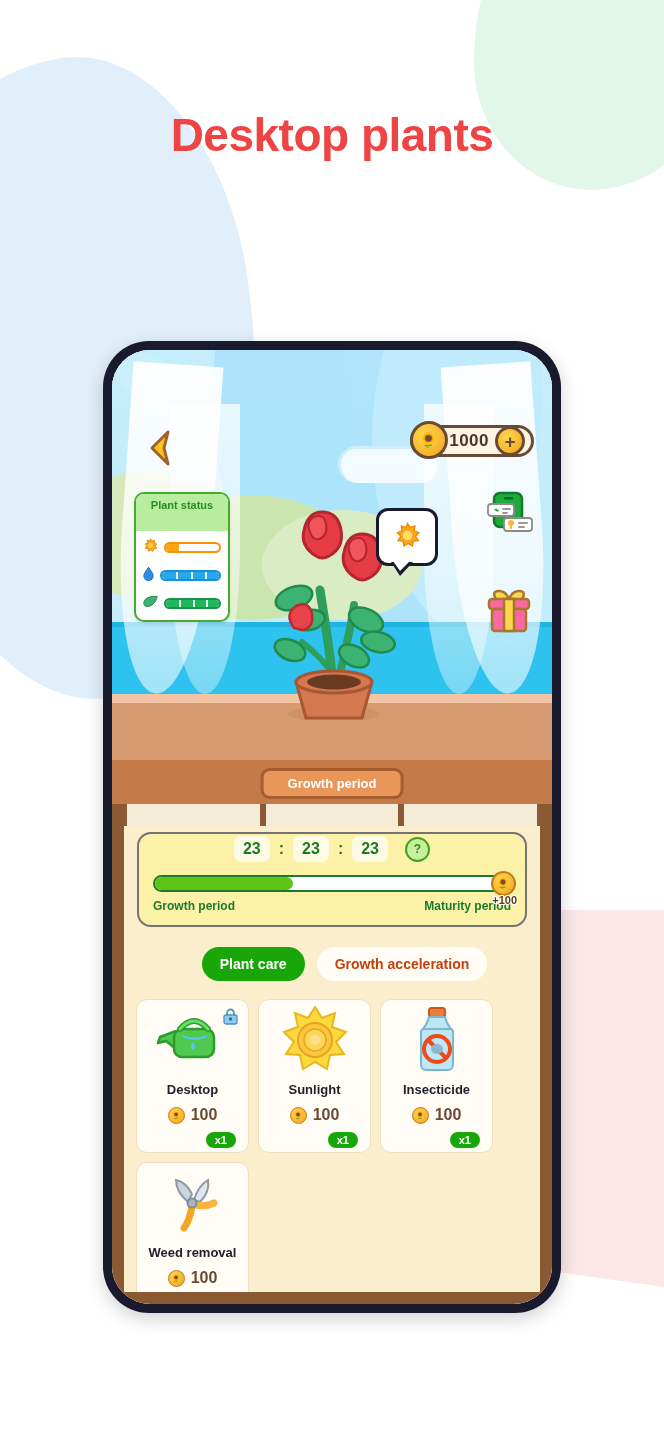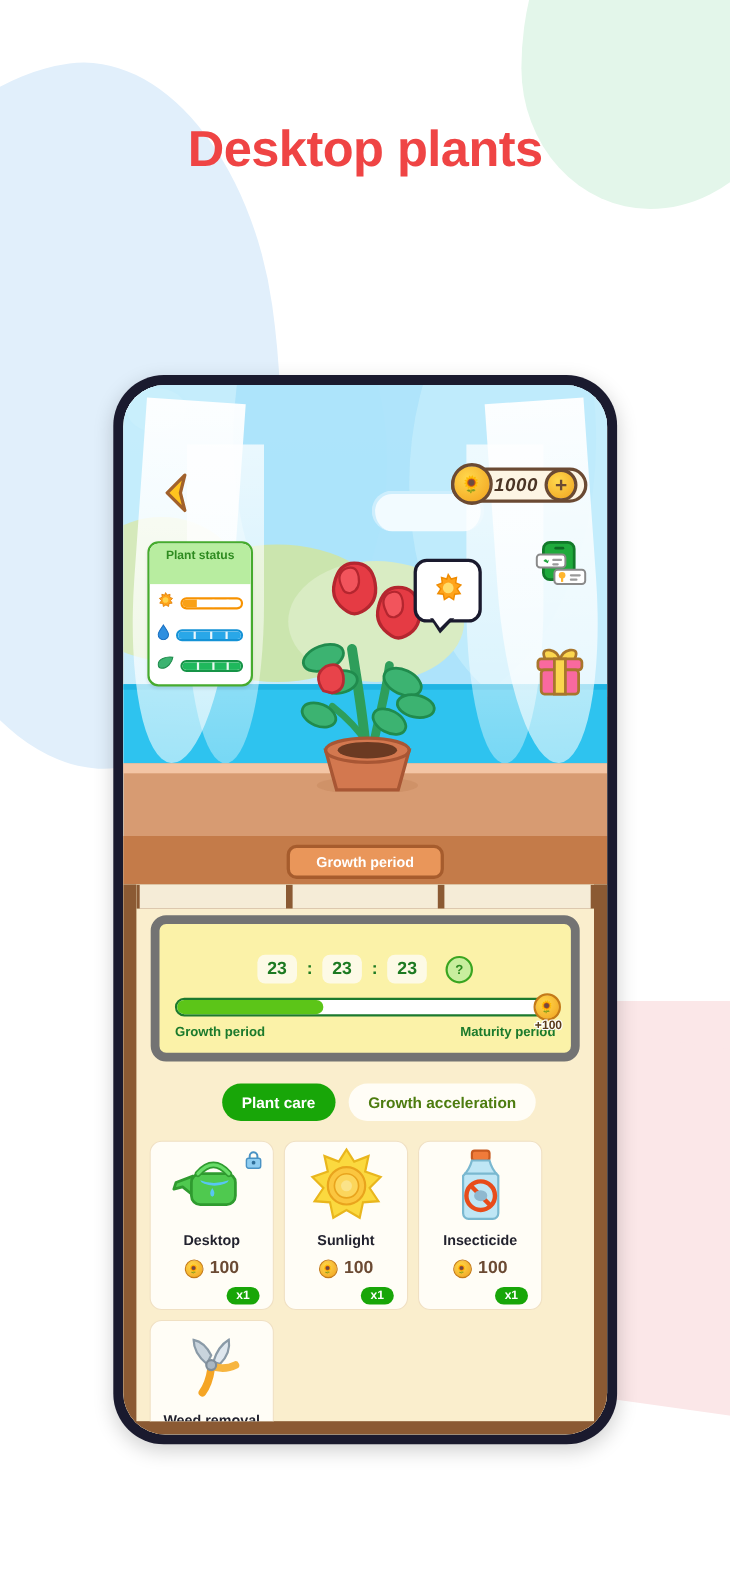--- a/index.html
+++ b/index.html
@@ -83,21 +83,21 @@
   .curtain2-r{right:58px;}
 
   
   .back-btn{position:absolute;left:30px;top:78px;width:34px;height:40px;cursor:pointer;z-index:6;}
   
   .coin-bar{position:absolute;right:18px;top:72px;height:38px;display:flex;align-items:center;z-index:6;cursor:pointer;}
   .coin-pill{
     background:#fdf5e4;border:3px solid #6b4a33;border-radius:20px;height:32px;
     display:flex;align-items:center;padding:0 6px 0 34px;box-sizing:border-box;
   }
-  .coin-amount{font-size:17px;font-weight:700;color:#4b3526;letter-spacing:.5px;padding:0 6px 0 2px;font-style:italic;}
+  .coin-amount{font-size:17px;font-weight:700;color:#4b3526;letter-spacing:.5px;padding:0 6px 0 2px;}
   .coin-big{position:absolute;left:0;top:-1px;width:38px;height:38px;border-radius:50%;
     background:radial-gradient(circle at 38% 34%,#ffd84d,#f2a11d);border:3px solid #6b4a33;box-sizing:border-box;
     display:flex;align-items:center;justify-content:center;font-size:15px;}
   .plus-btn{width:30px;height:30px;border-radius:50%;background:radial-gradient(circle at 38% 34%,#ffd84d,#f0a220);
     border:3px solid #6b4a33;box-sizing:border-box;display:flex;align-items:center;justify-content:center;
     font-size:19px;font-weight:700;color:#6b4a33;line-height:1;}
 
   
   .status-card{position:absolute;left:22px;top:142px;width:92px;border:2px solid #46ab2e;
     border-radius:10px;overflow:hidden;background:#fff;z-index:6;box-shadow:0 2px 3px rgba(0,0,0,.08);}
@@ -136,41 +136,41 @@
     font-size:13px;font-weight:700;padding:5px 24px;z-index:7;white-space:nowrap;}
 
   
   .content{position:absolute;left:0;right:0;top:454px;bottom:0;background:#faeecd;
     border-left:12px solid #8b5a33;border-right:12px solid #8b5a33;border-bottom:12px solid #8b5a33;
     box-sizing:border-box;overflow:hidden;}
   .planks{position:absolute;left:0;right:0;top:0;height:22px;display:flex;background:#8b5a33;}
   .plank{flex:1;height:22px;background:#f5ecd7;margin:0 3px;}
 
   
-  .timer-card{margin:28px 13px 0;background:#fbf2a8;border:8px solid #737373;border-radius:14px;padding:28px 14px 12px;}
+  .timer-card{margin:28px 13px 0;background:#fbf2a8;border:2px solid #737373;border-radius:14px;padding:2px 14px 12px;}
   .timer-row{display:flex;align-items:center;justify-content:center;gap:9px;margin-bottom:13px;}
   .digit{background:#fdfae6;border-radius:7px;padding:4px 9px;font-size:16px;font-weight:700;color:#1d7a22;}
   .colon{font-size:16px;font-weight:700;color:#1d7a22;}
   .qmark{width:21px;height:21px;border-radius:50%;border:2px solid #3aa520;background:#c8ee9e;
     color:#2e8b20;font-size:12px;font-weight:700;display:flex;align-items:center;justify-content:center;margin-left:8px;}
   .prog-wrap{position:relative;height:17px;border:2px solid #1c7a2e;border-radius:10px;background:#fff;box-sizing:border-box;}
   .prog-fill{position:absolute;left:0;top:0;bottom:0;background:#5cc518;border-radius:8px;}
   .prog-coin{position:absolute;right:-7px;top:-6px;width:25px;height:25px;border-radius:50%;
     background:radial-gradient(circle at 38% 34%,#ffd84d,#f0a220);border:2px solid #c47a18;box-sizing:border-box;
     display:flex;align-items:center;justify-content:center;font-size:11px;}
   .prog-plus{position:absolute;right:-8px;top:17px;font-size:11px;font-weight:700;color:#5a3a18;
     -webkit-text-stroke:2px #fff;paint-order:stroke fill;}
   .prog-labels{display:flex;justify-content:space-between;margin-top:7px;
     font-size:12px;font-weight:700;color:#1b7a2c;}
 
   
   .tabs{display:flex;gap:12px;margin:20px 0 0 25px;justify-content:center;}
   .tab{border-radius:20px;padding:9px 18px;font-size:14px;font-weight:700;cursor:pointer;}
   .tab-active{background:#18a608;color:#fff;}
-  .tab-idle{background:#fffdf6;color:#4d7c0f;}
+  .tab-idle{background:#fffdf6;color:#c2410c;}
 
   
   .grid{display:flex;flex-wrap:wrap;gap:9px;margin:18px 0 0 12px;}
   .card{width:113px;height:154px;background:#fffdf6;border:1px solid #f0e0c3;border-radius:11px;
     position:relative;display:flex;flex-direction:column;align-items:center;cursor:pointer;box-sizing:border-box;}
   .card-art{height:80px;width:100%;position:relative;display:flex;align-items:center;justify-content:center;}
   .qty{position:absolute;right:12px;bottom:4px;background:#18a608;color:#fff;font-size:11px;font-weight:700;
     border-radius:10px;padding:2px 9px;}
   .lock{position:absolute;right:9px;top:8px;width:17px;height:17px;}
   .card-name{font-size:13px;font-weight:700;color:#22222e;margin-top:2px;white-space:nowrap;}

